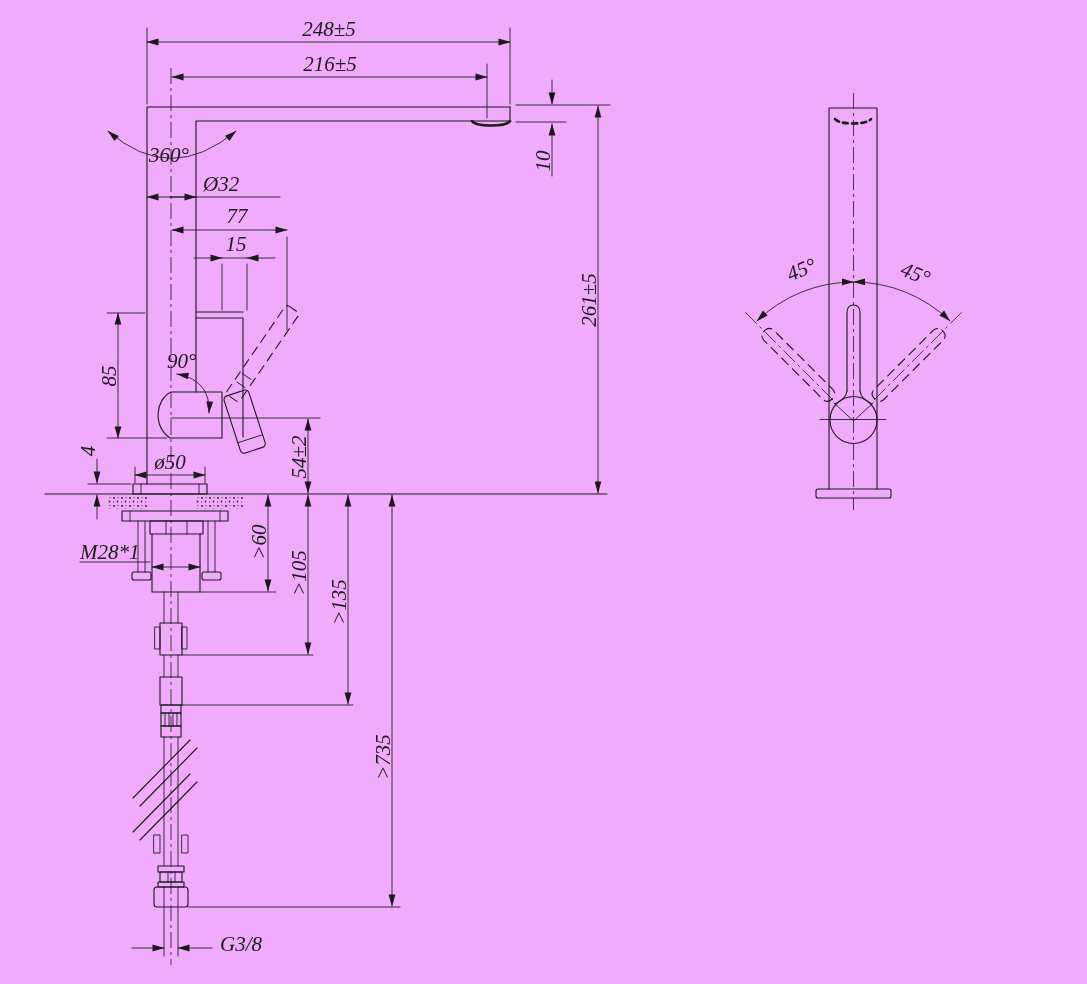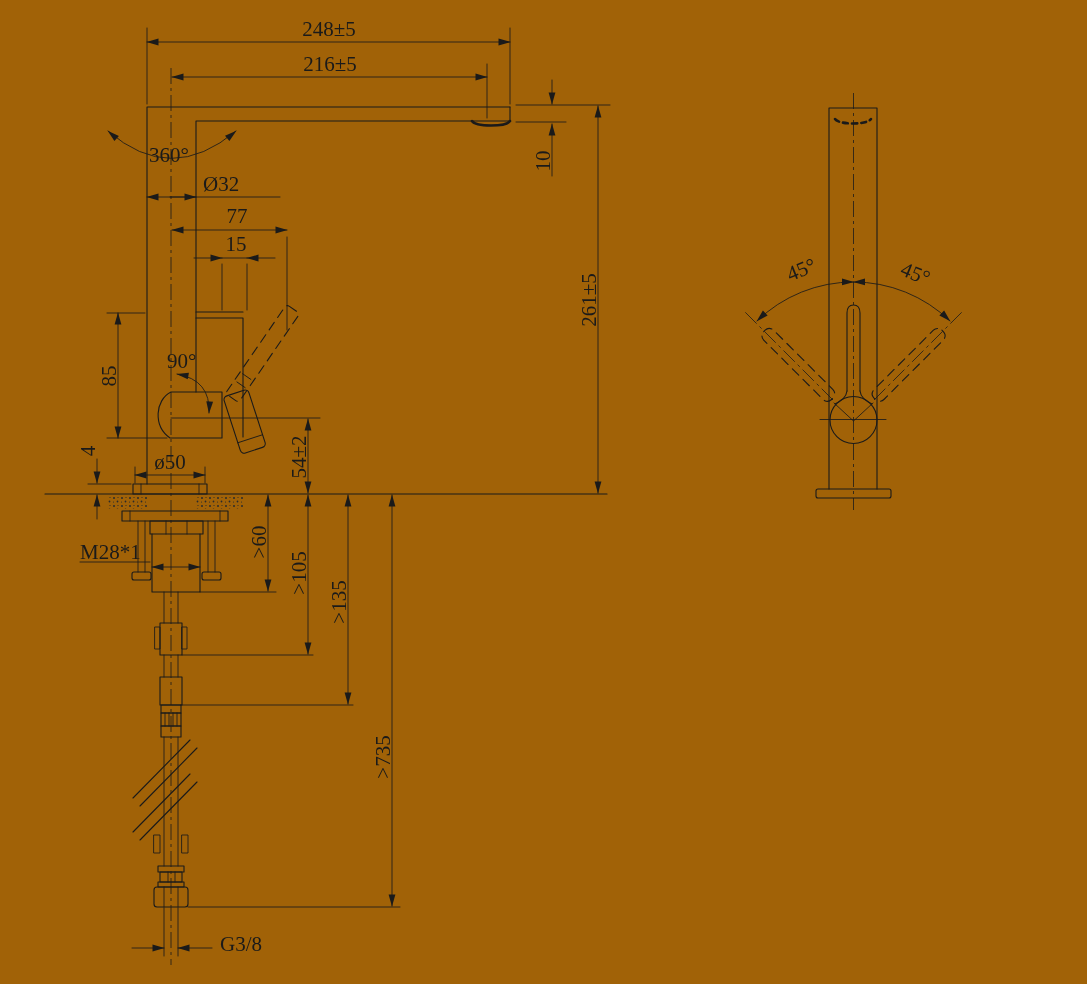--- a/index.html
+++ b/index.html
@@ -1,16 +1,16 @@
 <!DOCTYPE html>
 <html><head>
 <meta charset="utf-8">
 <style>
   html,body{margin:0;padding:0;background:#ffffff;}
-  #stage{position:relative;width:1087px;height:984px;background:#a16207;overflow:hidden;}
+  #stage{position:relative;width:1087px;height:984px;background:#f0abfc;overflow:hidden;font-style:italic;}
   svg{position:absolute;left:0;top:0;}
   .ln{fill:none;stroke:#1a1a1a;stroke-width:1.1;stroke-linecap:round;stroke-linejoin:round;}
   .thin{stroke-width:0.85;}
   .thk{stroke-width:2.6;}
   .cl{fill:none;stroke:#1a1a1a;stroke-width:0.8;stroke-dasharray:16 4 3 4;}
   .dsh{stroke-dasharray:9 6;}
   .dsh2{stroke-dasharray:5 4;}
   text{font-family:"Liberation Serif","DejaVu Serif",serif;font-size:21px;fill:#1a1a1a;}
   .mid{text-anchor:middle;}
 </style>

